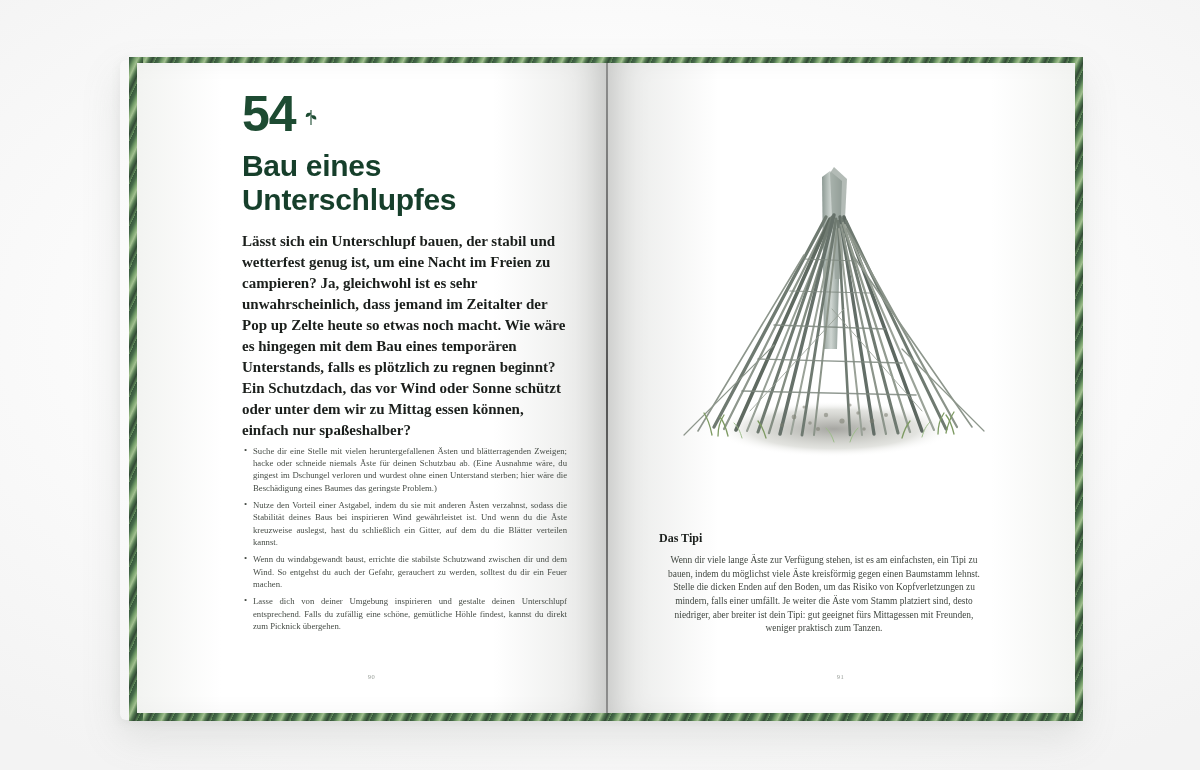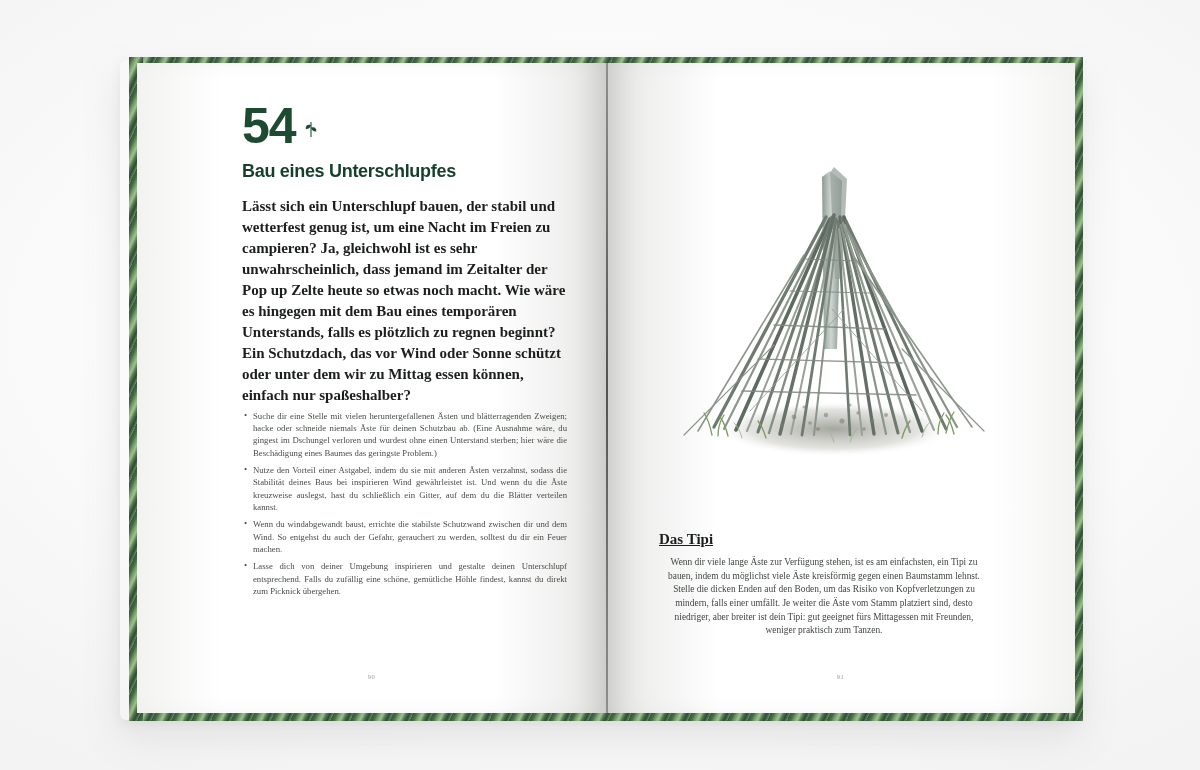--- a/index.html
+++ b/index.html
@@ -111,21 +111,21 @@
     background: linear-gradient(to right, rgba(232,234,230,0.55) 0%, rgba(255,255,255,0) 18%, rgba(255,255,255,0) 76%, rgba(190,192,188,0.38) 100%);
   }
   .page.right .page-tone {
     background: linear-gradient(to left, rgba(232,234,230,0.55) 0%, rgba(255,255,255,0) 18%, rgba(255,255,255,0) 76%, rgba(190,192,188,0.38) 100%);
   }
 
   
   .lp-content {
     position: absolute;
     left: 105px;
-    top: 40px;
+    top: 28px;
     width: 325px;
   }
   .chapter-row {
     display: flex;
     align-items: flex-end;
     gap: 8px;
   }
   .chapter-number {
     font-family: "Liberation Sans", sans-serif;
     font-weight: bold;
@@ -133,21 +133,21 @@
     line-height: 0.95;
     letter-spacing: -1px;
     color: #1d4b32;
   }
   .leaf-mark {
     margin-bottom: 9px;
   }
   .chapter-title {
     font-family: "Liberation Sans", sans-serif;
     font-weight: bold;
-    font-size: 18px;
+    font-size: 30px;
     letter-spacing: -0.3px;
     color: #163f2b;
     margin-top: 10px;
   }
   .intro {
     margin-top: 14px;
     font-family: "Liberation Serif", serif;
     font-weight: bold;
     font-size: 15px;
     line-height: 1.40;
@@ -203,24 +203,23 @@
   }
   .rp-text {
     position: absolute;
     left: 53px;
     top: 468px;
     width: 330px;
   }
   .sub-head {
     font-family: "Liberation Serif", serif;
     font-weight: bold;
-    font-size: 15px;
+    font-size: 12px;
     color: #1b1f1c;
     margin-bottom: 8px;
-    text-decoration: underline;
   }
   .body-copy {
     font-size: 9.4px;
     line-height: 1.45;
     color: #3f453f;
     text-align: center;
   }
 </style>
 </head>
 <body>

